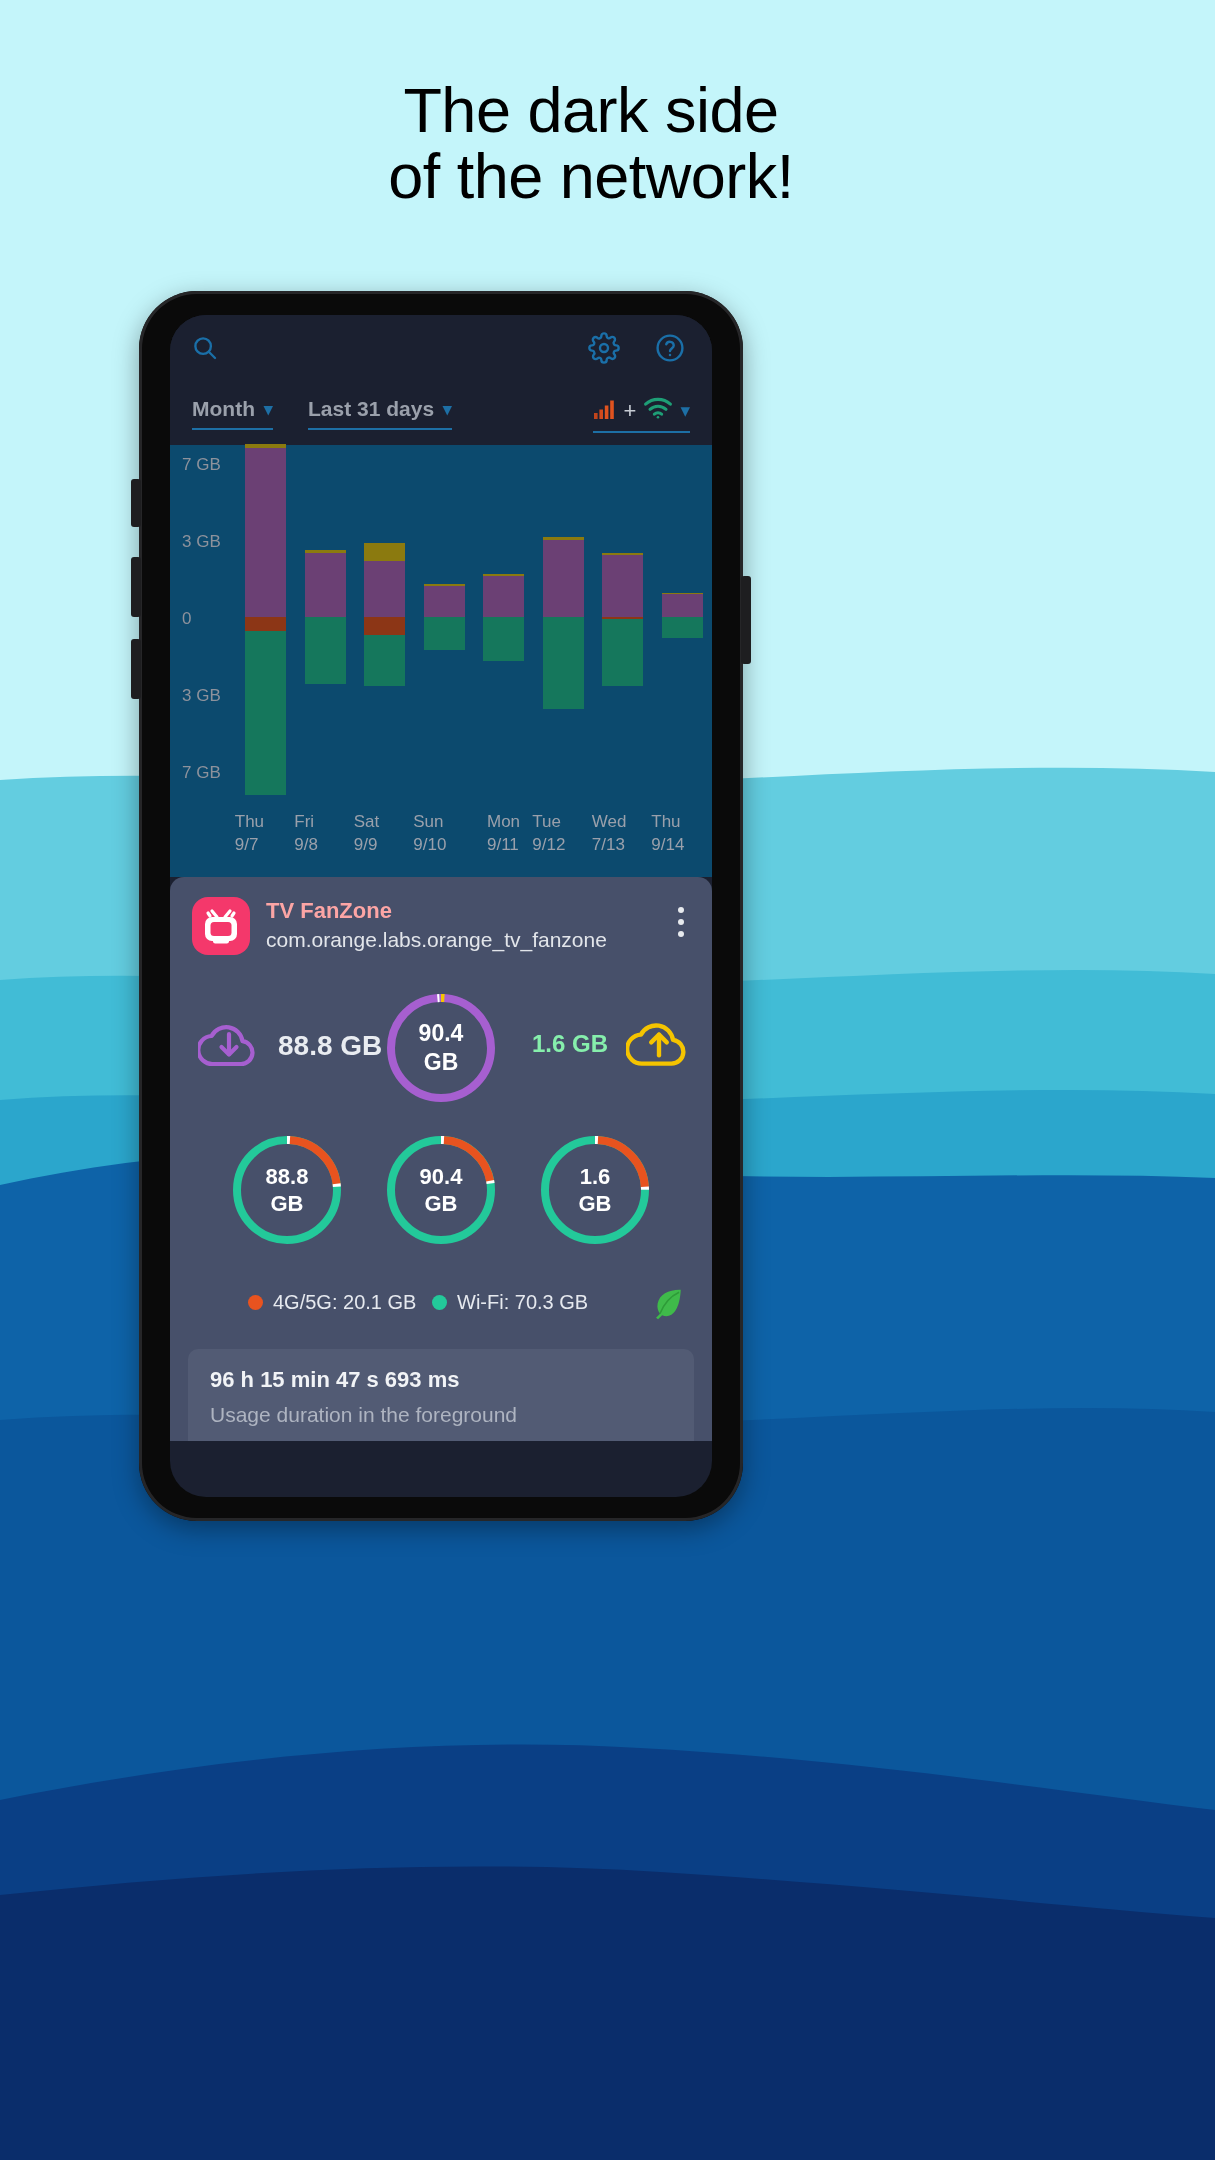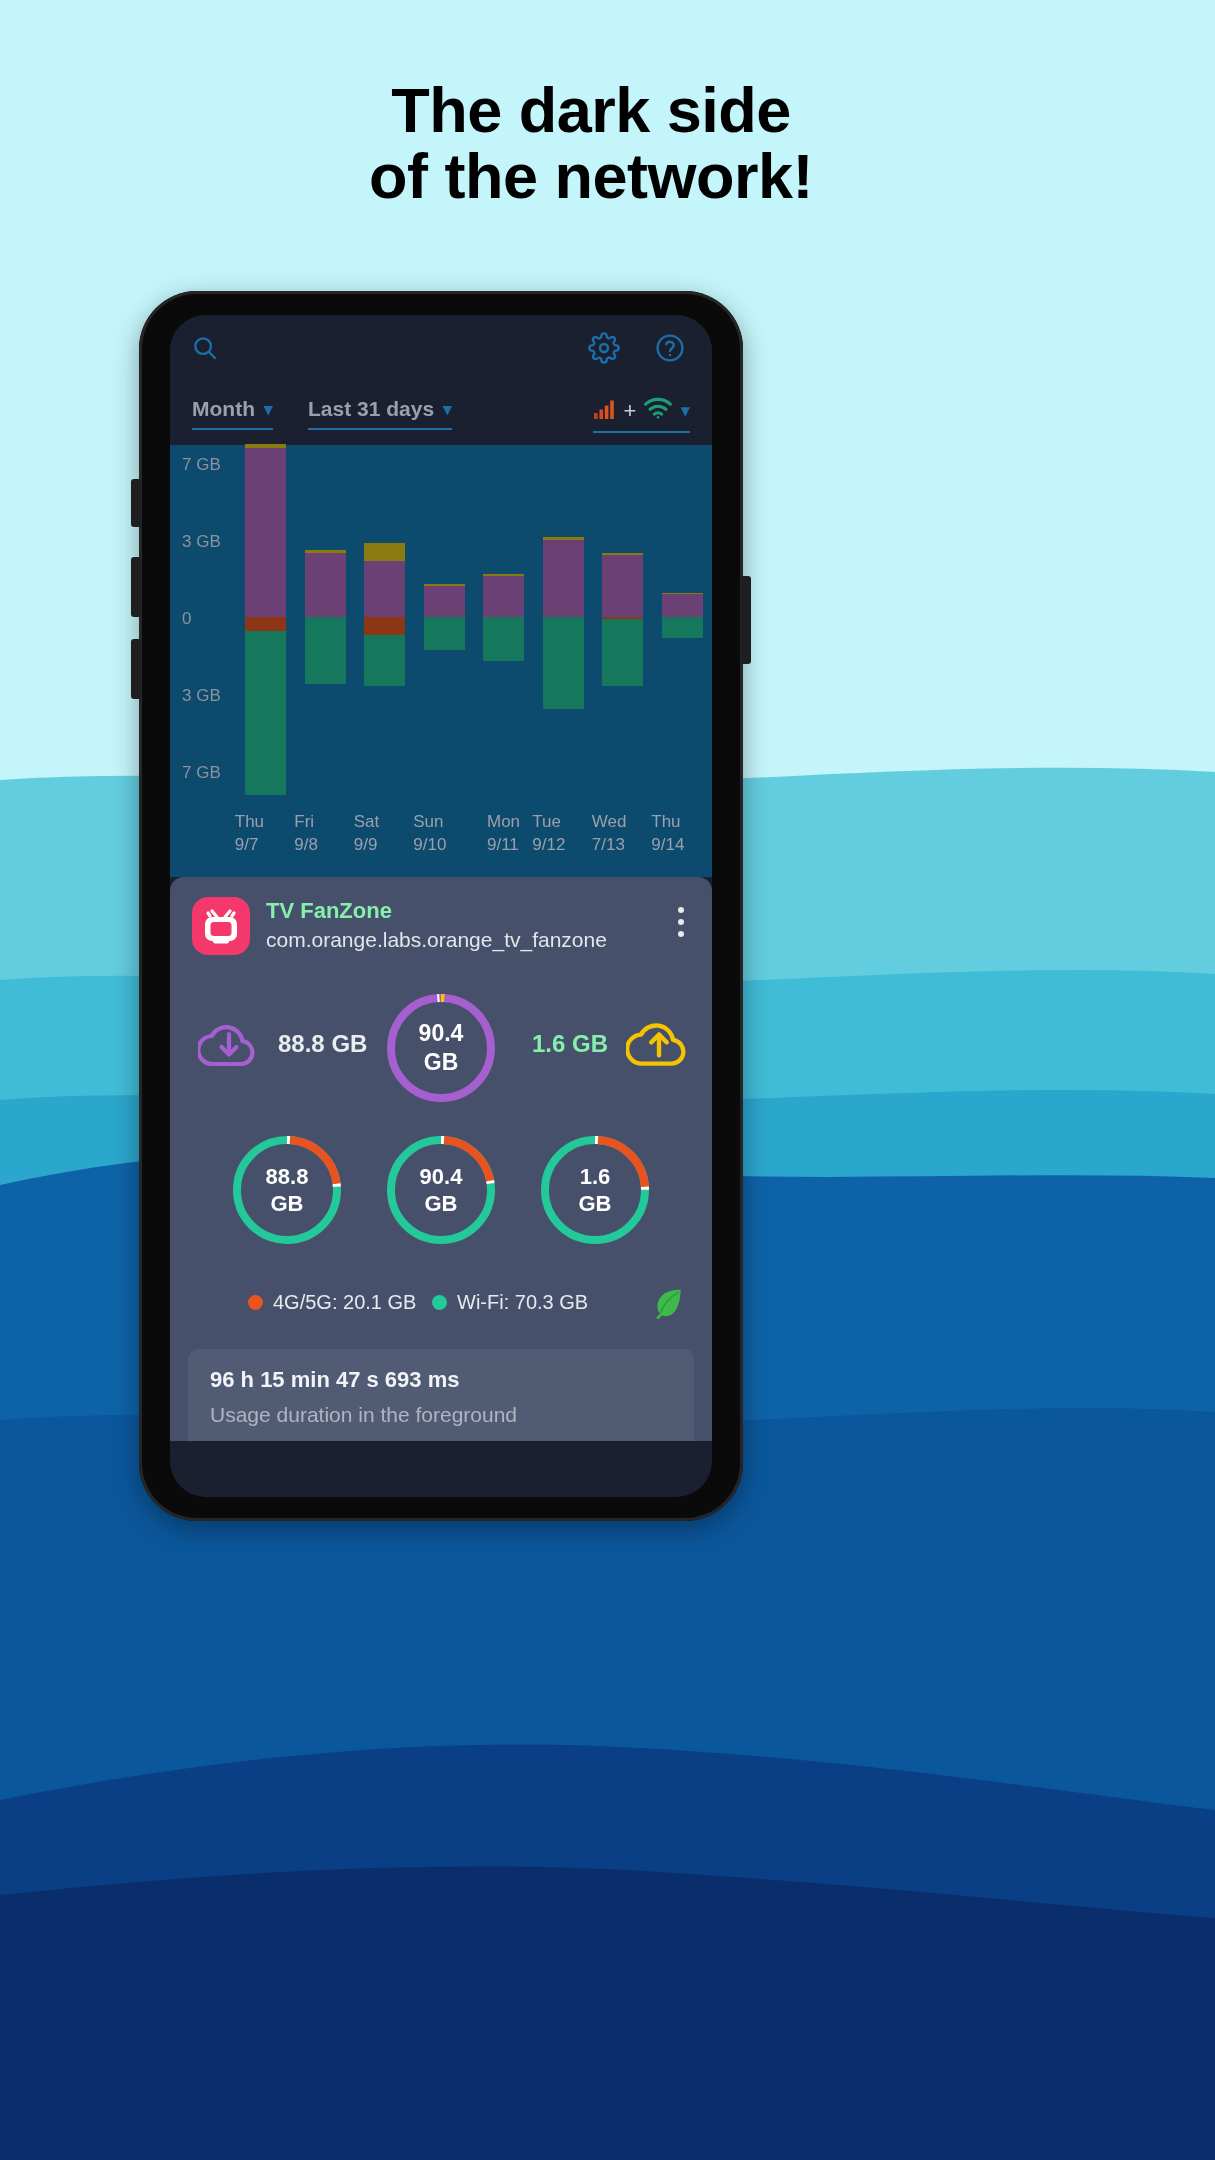--- a/index.html
+++ b/index.html
@@ -10,21 +10,21 @@
   }
   body { position: relative; background: #c4f5fa; }
 
   
   #bg { position: absolute; inset: 0; width: 1215px; height: 2160px; }
 
   
   .headline {
     position: absolute; top: 78px; left: 0; width: 1182px;
     text-align: center;
-    font-size: 63px; font-weight: bold; line-height: 1.04;
+    font-size: 63px; font-weight: normal; line-height: 1.04;
     color: #000; letter-spacing: -0.5px;
   }
   .headline .l2 { display: block; }
 
   
   .phone {
     position: absolute; left: 139px; top: 291px;
     width: 604px; height: 1230px;
     background: #0a0a0a;
     border-radius: 58px;
@@ -103,35 +103,35 @@
     border-top-left-radius: 14px; border-top-right-radius: 14px;
   }
   .app-row { position: relative; height: 96px; }
   .app-icon {
     position: absolute; left: 22px; top: 20px;
     width: 58px; height: 58px; border-radius: 16px;
     background: #f4386b;
   }
   .app-name {
     position: absolute; left: 96px; top: 21px;
-    color: #86efac; font-size: 22px; font-weight: bold;
+    color: #fca5a5; font-size: 22px; font-weight: bold;
   }
   .app-pkg {
     position: absolute; left: 96px; top: 51px;
     color: #e2e5ea; font-size: 21px;
   }
   .kebab { position: absolute; right: 28px; top: 30px; }
   .kebab i { display:block; width:6px; height:6px; border-radius:50%; background:#e7eaee; margin-bottom:6px; }
 
   
   .stats-row { position: relative; height: 150px; }
   .cloud-dl { position: absolute; left: 28px; top: 46px; }
   .stat-dl {
     position: absolute; left: 108px; top: 57px;
-    color: #e9ecf1; font-size: 24px; font-weight: bold; text-align: center;
+    color: #e9ecf1; font-size: 28px; font-weight: bold; text-align: center;
   }
   .stat-ul {
     position: absolute; right: 104px; top: 57px;
     color: #86efac; font-size: 24px; font-weight: bold;
   }
   .cloud-ul { position: absolute; right: 20px; top: 44px; }
   .total-ring { position: absolute; left: 50%; transform: translateX(-50%); top: 16px; }
   .ring-text {
     position: absolute; left: 0; top: 0; width: 100%; height: 100%;
     display: flex; flex-direction: column; align-items: center; justify-content: center;

